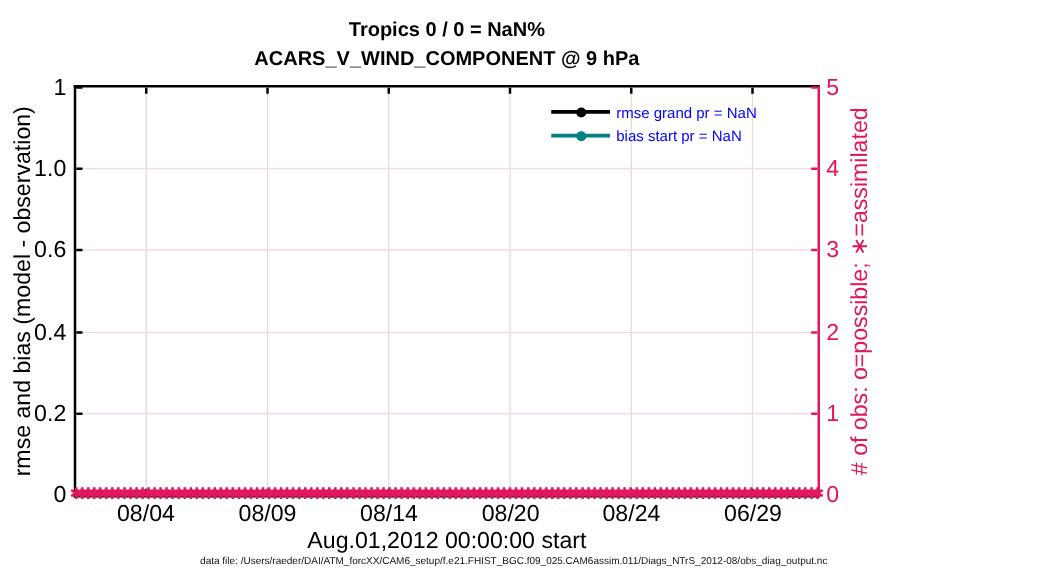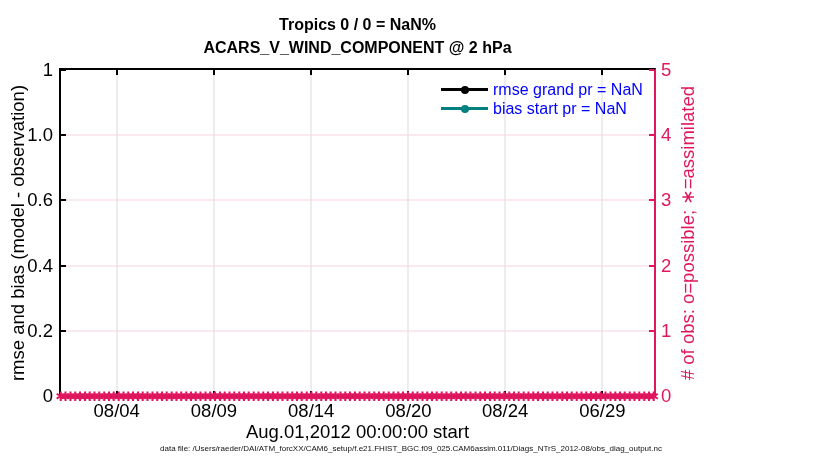--- a/index.html
+++ b/index.html
@@ -22,21 +22,21 @@
   .vgrid{position:absolute;top:0;bottom:0;width:1px;background:var(--grid-gray);transform:translateX(-50%);}
   .hgrid{position:absolute;left:0;right:0;height:1px;background:var(--grid-pink);transform:translateY(-50%);}
   .xtick{position:absolute;width:2px;height:5px;background:#000;transform:translateX(-50%);}
   .xtick.b{bottom:0}.xtick.t{top:0}
   .ytick{position:absolute;width:5px;height:2px;transform:translateY(-50%);}
   .ytick.l{left:0;background:#000}.ytick.r{right:0;background:var(--pink)}
   .legend{position:absolute;left:380px;top:11px;display:flex;flex-direction:column;gap:2px;z-index:2;}
   .lrow{display:flex;align-items:center;height:17px;}
   .lsample{position:relative;width:47px;height:3px;flex:none;}
   .ldot{position:absolute;left:50%;top:50%;width:8px;height:8px;border-radius:50%;background:inherit;transform:translate(-50%,-50%);}
-  .ltext{margin-left:5px;font-size:16px;line-height:1;color:var(--blue);white-space:nowrap;}
+  .ltext{margin-left:5px;font-size:12px;line-height:1;color:var(--blue);white-space:nowrap;}
   #band{position:absolute;left:0;right:0;top:326px;height:0;z-index:3;}
   .obsmark{
     position:absolute;top:0;transform:translate(-50%,-50%);
     color:var(--pink);font-size:13px;line-height:1;
     font-family:"DejaVu Sans",sans-serif;
   }
   #yticksL{position:absolute;left:0;top:70px;width:53px;height:326px;}
   #yticksR{position:absolute;left:661px;top:70px;width:60px;height:326px;}
   .ylab{position:absolute;right:0;transform:translateY(-50%);font-size:18.5px;color:#000;white-space:nowrap;line-height:1;}
   .ylab.r{right:auto;left:0;color:var(--pink);}
@@ -47,21 +47,21 @@
   .ylabel.left{left:18px;top:233px;transform:translate(-50%,-50%) rotate(-90deg);color:#000;}
   .ylabel.right{left:688px;top:233px;transform:translate(-50%,-50%) rotate(-90deg);color:var(--pink);}
   .footer{position:absolute;left:0;top:444px;width:822px;text-align:center;font-size:8px;color:#111;white-space:nowrap;}
 </style>
 </head>
 <body>
 
 <div class="fig" style="--pink: #e0175e; --teal: #008080; --blue: #0000ff; --grid-gray: #dcdcdc; --grid-pink: #f7d3e1;">
 
   <div class="title">Tropics 0 / 0 = NaN%</div>
-  <div class="subtitle">ACARS_V_WIND_COMPONENT @ 2 hPa</div>
+  <div class="subtitle">ACARS_V_WIND_COMPONENT @ 9 hPa</div>
 
   <div class="ylabel left">rmse and bias (model - observation)</div>
   <div class="ylabel right"># of obs: o=possible; ∗=assimilated</div>
 
   <div class="plot" id="plot">
     <div class="legend">
       <div class="lrow">
         <span class="lsample" id="sample-rmse" style="background: rgb(0, 0, 0);">
             <span class="ldot"></span>
           </span>

